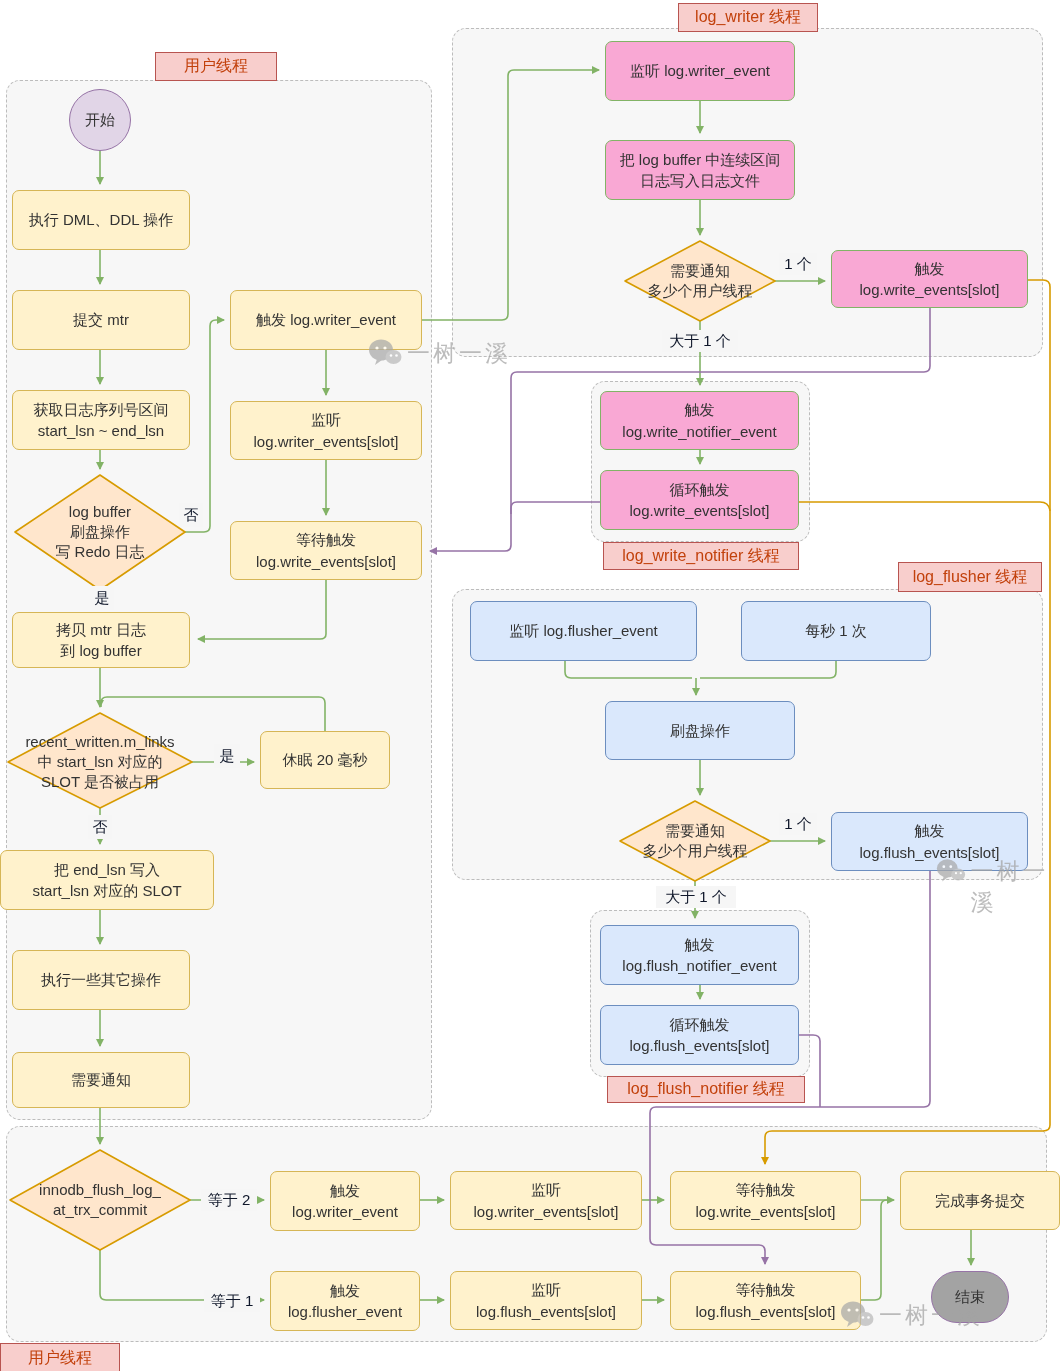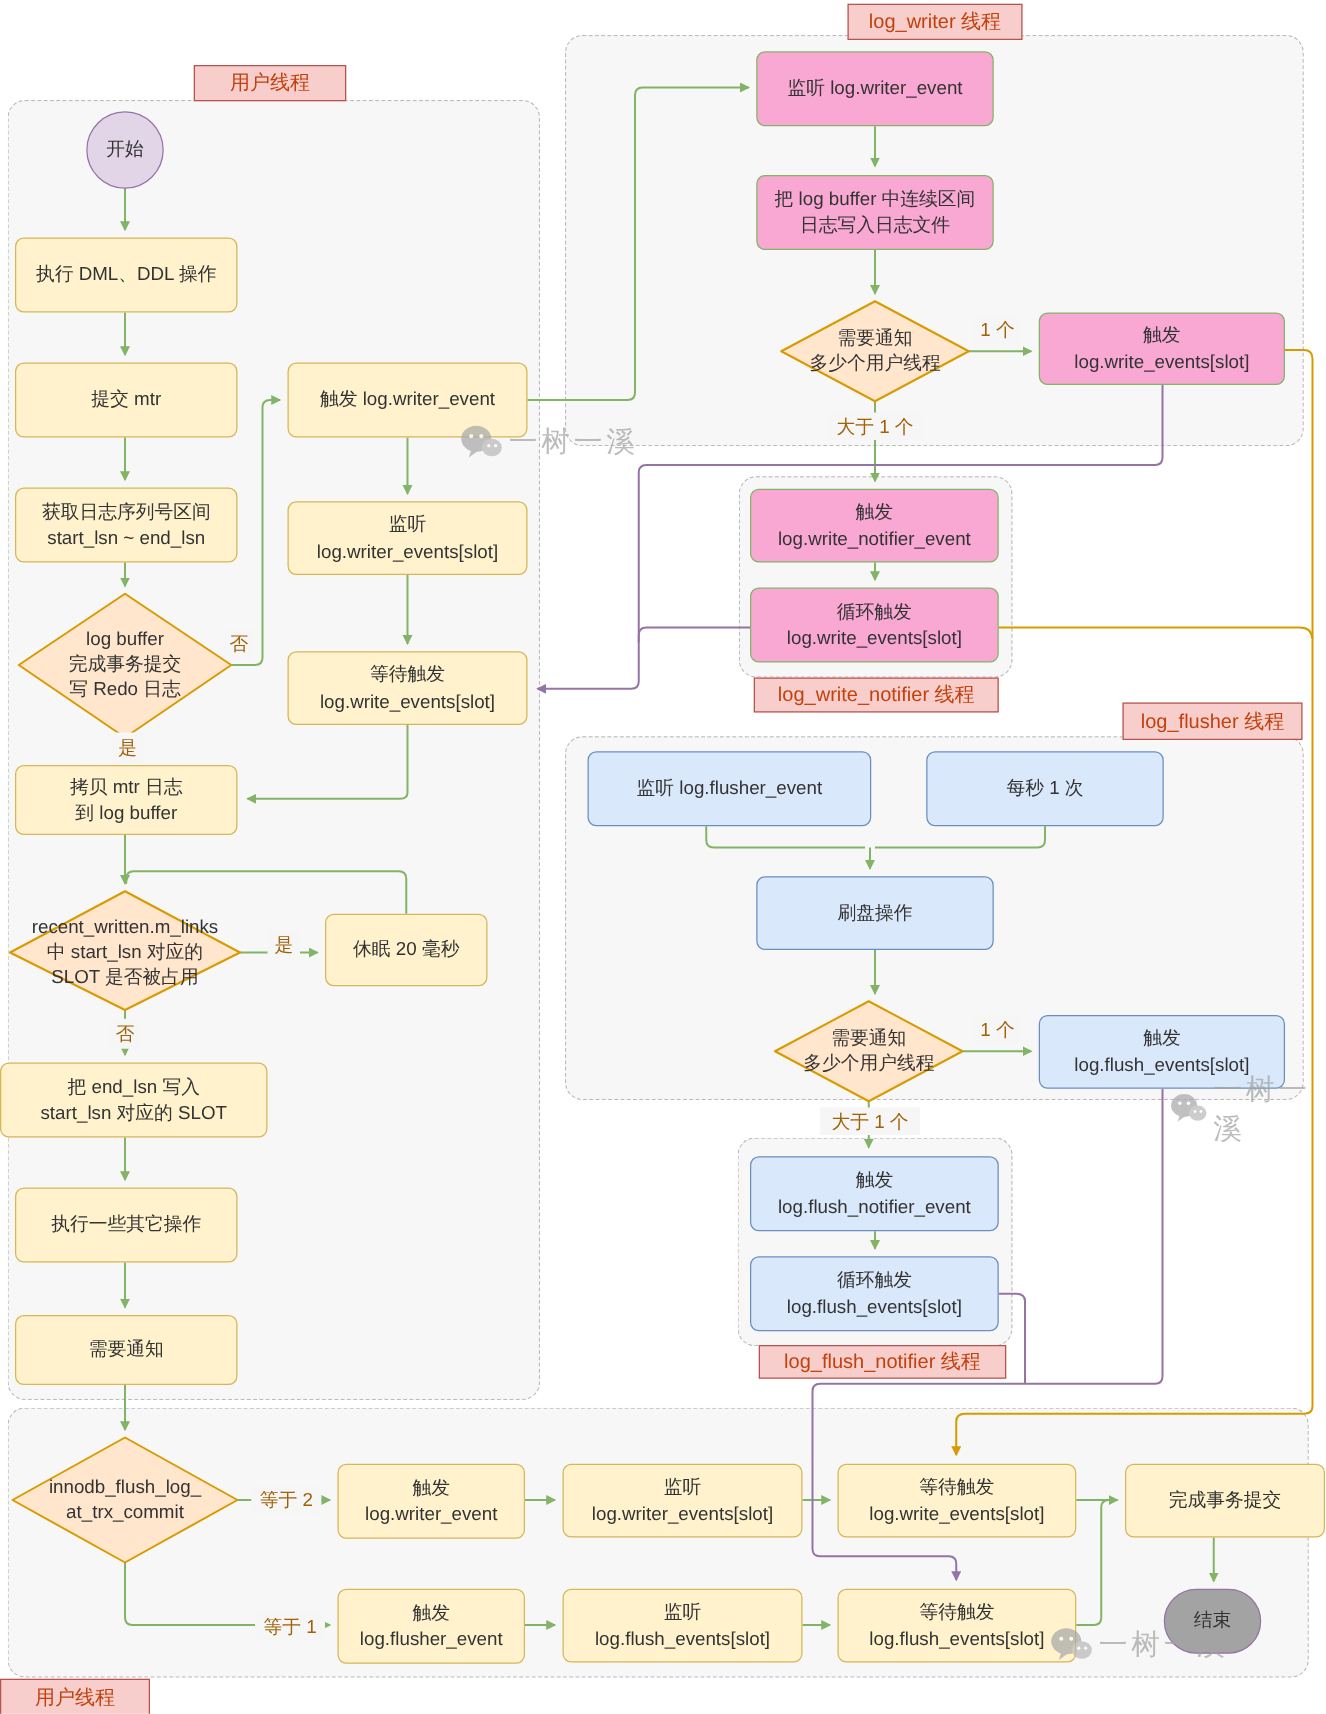--- a/index.html
+++ b/index.html
@@ -15,24 +15,24 @@
   .node{position:absolute;box-sizing:border-box;display:flex;align-items:center;justify-content:center;
     text-align:center;white-space:pre-line;font-size:15px;line-height:1.42;border-radius:7px;z-index:4;padding:2px 4px}
   .y{background:#fff2cc;border:1.4px solid #d6b656}
   .g{background:#f9a8d4;border:1.4px solid #82b366}
   .b{background:#dae8fc;border:1.4px solid #6c8ebf}
   .circle{background:#e1d5e7;border:1.4px solid #9673a6;border-radius:50%}
   .stadium{background:#a3a3a3;border:1.4px solid #9673a6;border-radius:26px}
   .dtext{position:absolute;display:flex;align-items:center;justify-content:center;text-align:center;
     white-space:pre-line;font-size:15px;line-height:1.33;z-index:4}
   .chip{position:absolute;background:#f6f6f6;display:flex;align-items:center;justify-content:center;
-    font-size:15px;color:#a16207;z-index:5;white-space:nowrap}
+    font-size:15px;color:#0f172a;z-index:5;white-space:nowrap}
   svg.wires{position:absolute;left:0;top:0;z-index:3}
   svg.shapes{position:absolute;left:0;top:0;z-index:3}
-  .wm{position:absolute;z-index:7;display:flex;align-items:center;gap:5px;color:#a3a3a3;opacity:.72;
+  .wm{position:absolute;z-index:7;display:flex;align-items:flex-start;gap:5px;color:#a3a3a3;opacity:.72;
     font-size:23px;letter-spacing:3px;font-family:Liberation Sans, sans-serif}
 </style>
 </head>
 <body>
 
 <div class="ct" style="left:6px;top:80px;width:424px;height:1038px"></div>
 <div class="ct" style="left:452px;top:28px;width:589px;height:327px"></div>
 <div class="ct ctin" style="left:591px;top:381px;width:217px;height:159px"></div>
 <div class="ct" style="left:452px;top:589px;width:589px;height:289px"></div>
 <div class="ct ctin" style="left:590px;top:910px;width:218px;height:165px"></div>
@@ -132,21 +132,21 @@
   </div>
 
 <div class="node circle" style="left:69px;top:89px;width:62px;height:62px">开始</div>
 <div class="node stadium" style="left:931px;top:1271px;width:78px;height:52px">结束</div>
 
 <div class="node y" style="left:12px;top:190px;width:178px;height:60px">执行 DML、DDL 操作</div>
 <div class="node y" style="left:12px;top:290px;width:178px;height:60px">提交 mtr</div>
 <div class="node y" style="left:12px;top:390px;width:178px;height:60px">获取日志序列号区间
 start_lsn ~ end_lsn</div>
 <div class="dtext" style="left:18px;top:488px;width:164px;height:88px">log buffer
-完成事务提交
+刷盘操作
 写 Redo 日志</div>
 <div class="node y" style="left:12px;top:612px;width:178px;height:56px">拷贝 mtr 日志
 到 log buffer</div>
 <div class="dtext" style="left:0px;top:726px;width:200px;height:72px">recent_written.m_links
 中 start_lsn 对应的
 SLOT 是否被占用</div>
 <div class="node y" style="left:260px;top:731px;width:130px;height:58px">休眠 20 毫秒</div>
 <div class="node y" style="left:0;top:850px;width:214px;height:60px">把 end_lsn 写入
 start_lsn 对应的 SLOT</div>
 <div class="node y" style="left:12px;top:950px;width:178px;height:60px">执行一些其它操作</div>

